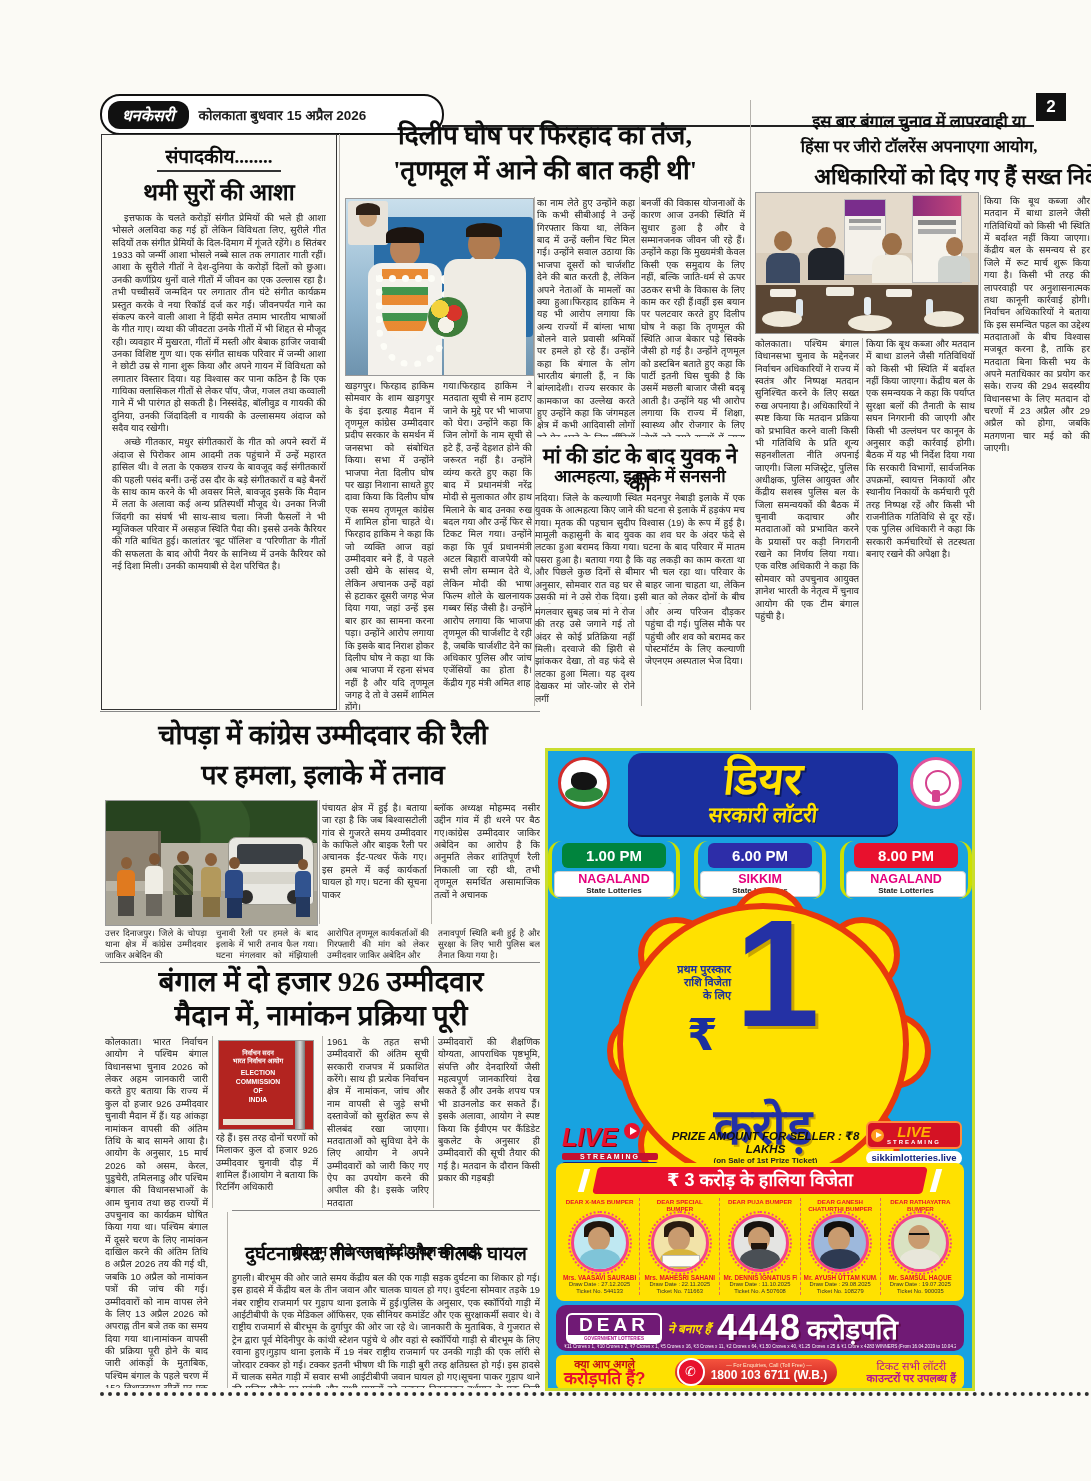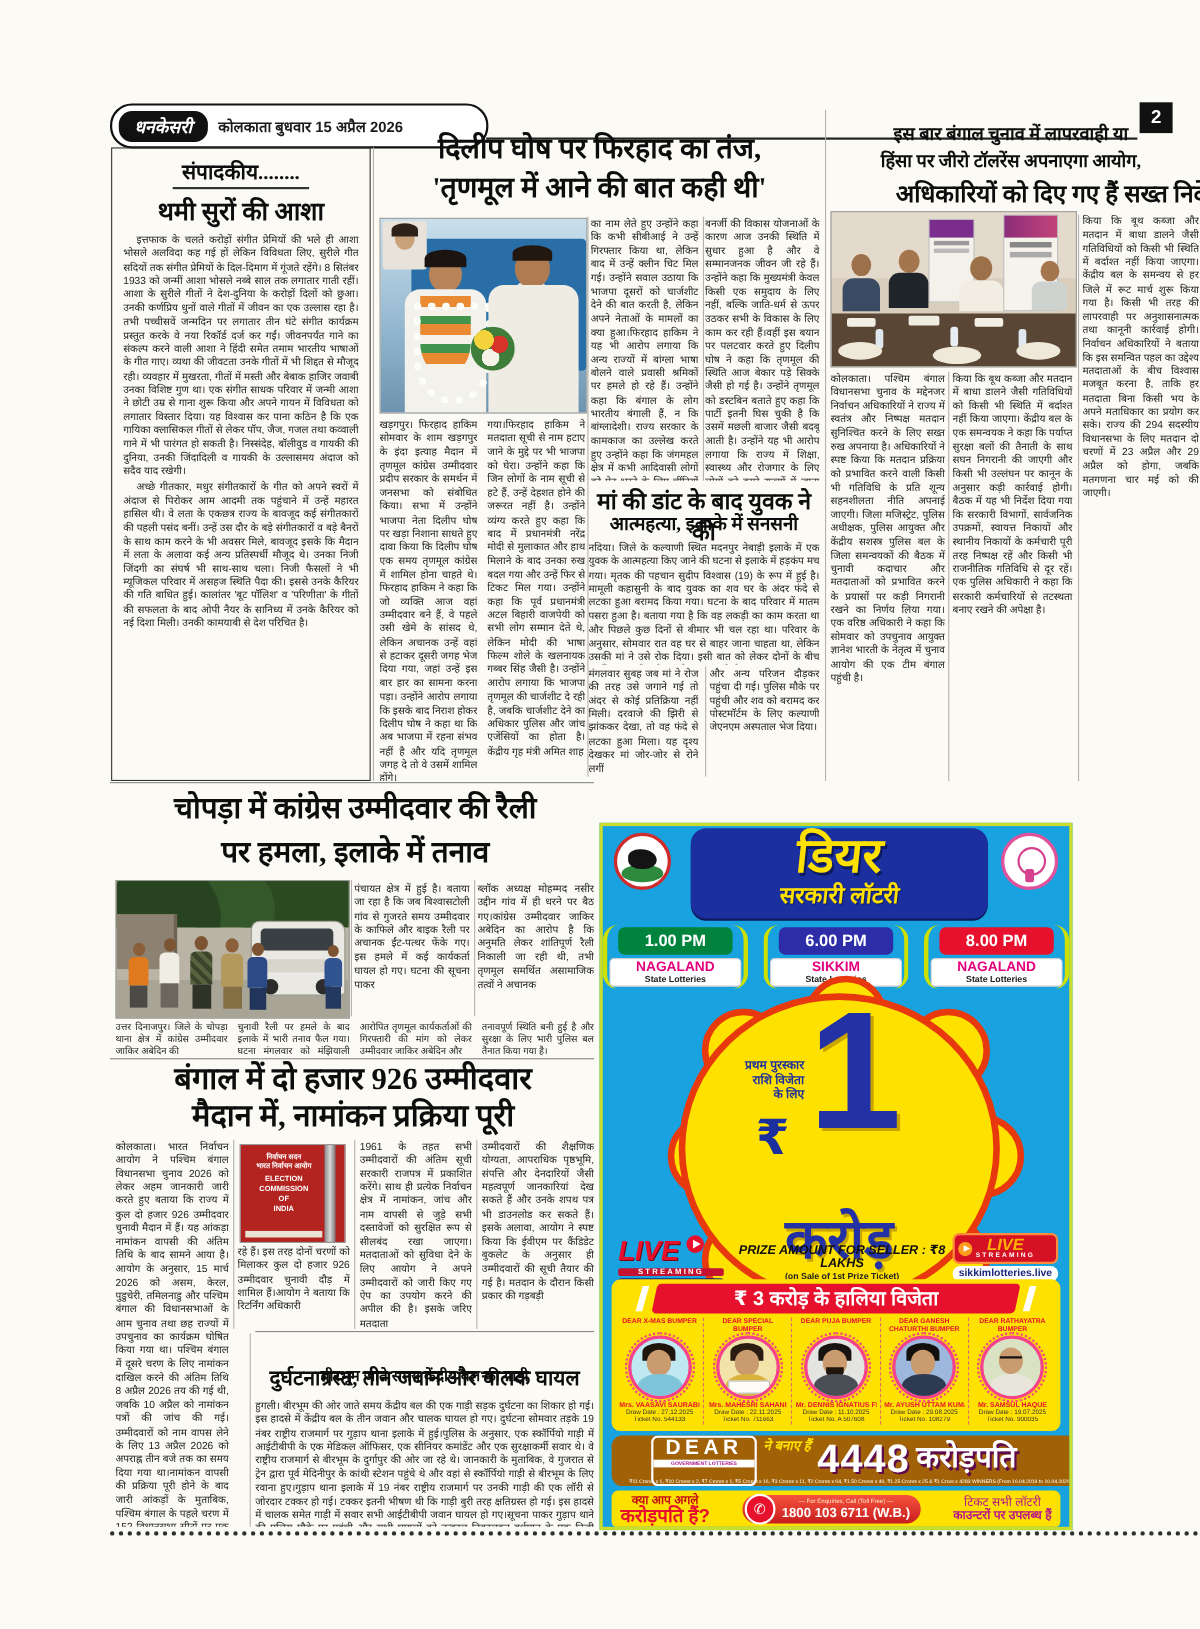--- a/index.html
+++ b/index.html
@@ -375,21 +375,21 @@
             <div style="position:absolute;left:15px;top:16px;width:20px;height:4px;border-top:2px solid #111;"></div>
             <div class="torso" style="background:#e8e6da;"></div>
           </div>
           <div class="wname">Mr. SAMSUL HAQUE</div>
           <div class="wmeta">Draw Date : 19.07.2025</div>
           <div class="wmeta">Ticket No. 900035</div>
         </div>
       </div>
     </div>
 
-    <div style="position:absolute;left:8px;top:554px;width:408px;height:46px;background:#a16207;border-radius:10px;display:flex;overflow:hidden;padding-left:26px;">
+    <div style="position:absolute;left:8px;top:554px;width:408px;height:46px;background:#701a75;border-radius:10px;display:flex;align-items:center;overflow:hidden;">
       <div style="margin-left:10px;width:92px;border:2px solid #fff;border-radius:6px;text-align:center;flex:none;">
         <div style="color:#fff;font-weight:bold;font-size:19px;letter-spacing:4px;line-height:20px;">DEAR</div>
         <div style="background:#fff;color:#a9138a;font-weight:bold;font-size:4.6px;line-height:7px;">GOVERNMENT LOTTERIES</div>
       </div>
       <div style="color:#ffe100;font-weight:bold;font-style:italic;font-size:12px;margin:0 6px;flex:none;">ने बनाए हैं</div>
       <div style="color:#fff;font-weight:bold;font-size:36px;letter-spacing:1px;text-shadow:2px 2px 0 #5e0a4d;flex:none;">4448</div>
       <div style="color:#fff;font-weight:bold;font-size:27px;margin-left:6px;text-shadow:2px 2px 0 #5e0a4d;flex:none;">करोड़पति</div>
       <div style="position:absolute;left:8px;right:8px;bottom:1px;color:#fff;font-size:4.6px;line-height:6px;text-align:center;white-space:nowrap;overflow:hidden;">₹11 Crores x 1, ₹10 Crores x 2, ₹7 Crores x 1, ₹5 Crores x 16, ₹3 Crores x 11, ₹2 Crores x 64, ₹1.50 Crores x 40, ₹1.25 Crores x 25 &amp; ₹1 Crore x 4283 WINNERS (From 16.04.2019 to 10.04.2026)</div>
     </div>
 

